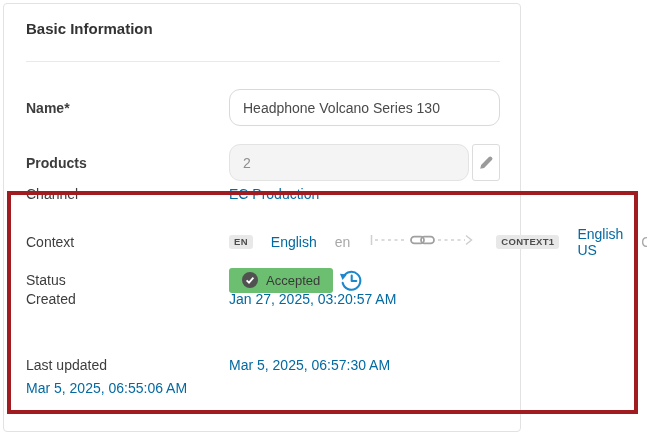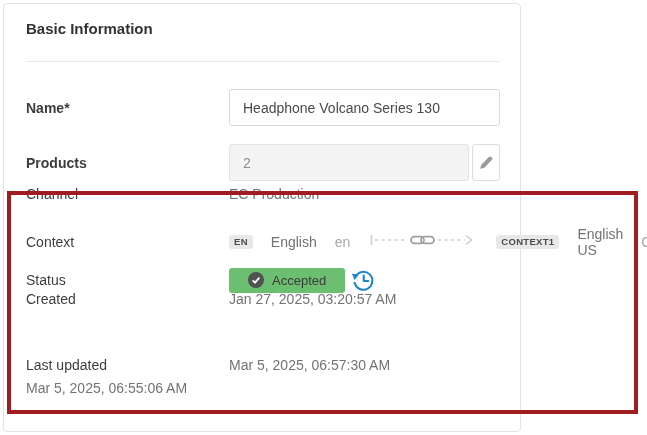--- a/index.html
+++ b/index.html
@@ -19,54 +19,54 @@
   }
   .divider { position:absolute; left:22px; right:20px; top:57px; border-top:1px solid #e9e9e9; }
 
   .row { position:absolute; left:22px; right:20px; display:flex; align-items:center; }
   .flabel { width:203px; flex:none; font-size:14px; color:#3d3d3d; }
   .flabel.strong { font-weight:700; }
   .flabel.semibold { font-weight:600; }
 
   .row-name { top:85px; height:37px; }
   .text-input {
-    height:37px; border:1px solid #d9d9d9; border-radius:3px; background:#fff;
+    height:37px; border:1px solid #d9d9d9; border-radius:11px; background:#fff;
     padding:0 13px; font-family:inherit; font-size:14px; color:#4a4a4a; outline:none;
   }
   .name-input { width:395px; }
 
   .row-products { top:140px; height:37px; }
   .products-input { width:352px; background:#f4f4f4; border-color:#e3e3e3; color:#8f8f8f; }
   .edit-btn {
     width:41px; height:37px; margin-left:3px; background:#fff;
     border:1px solid #dcdcdc; border-radius:3px; display:flex;
     align-items:center; justify-content:center; cursor:pointer;
   }
 
   .text-row { height:36px; }
   .row-channel  { top:172px; }
   .row-language { top:220px; }
   .row-status   { top:258px; }
   .row-created  { top:277px; }
   .row-updated  { top:343px; }
   .row-approved { top:366px; }
 
-  .value { font-size:14px; color:#737373; }
+  .value { font-size:14px; color:#0369a1; }
   .muted { color:#a8a8a8; }
 
   .lang-wrap { display:flex; align-items:center; gap:18px; }
   .badge-gray {
     background:#e8e8e8; color:#4c4c4c; font-size:9.5px; font-weight:700;
     letter-spacing:.3px; padding:2.5px 5px; border-radius:3px; line-height:1;
   }
   .connector { display:block; margin:0 2px; }
 
   .status-badge {
     display:inline-flex; align-items:center; gap:8px;
-    background:#6cbf70; border-radius:3px; height:25px; padding:0 19px;
+    background:#6cbf70; border-radius:3px; height:25px; padding:0 13px;
     font-size:13px; color:#3a3a3a;
   }
   .history-btn {
     background:none; border:none; padding:0; margin-left:6px;
     height:25px; display:flex; align-items:center; cursor:pointer;
   }
 
   .annotation {
     position:absolute; left:7px; top:191px; width:631px; height:223px;
     border:4px solid #a01c20; pointer-events:none;

